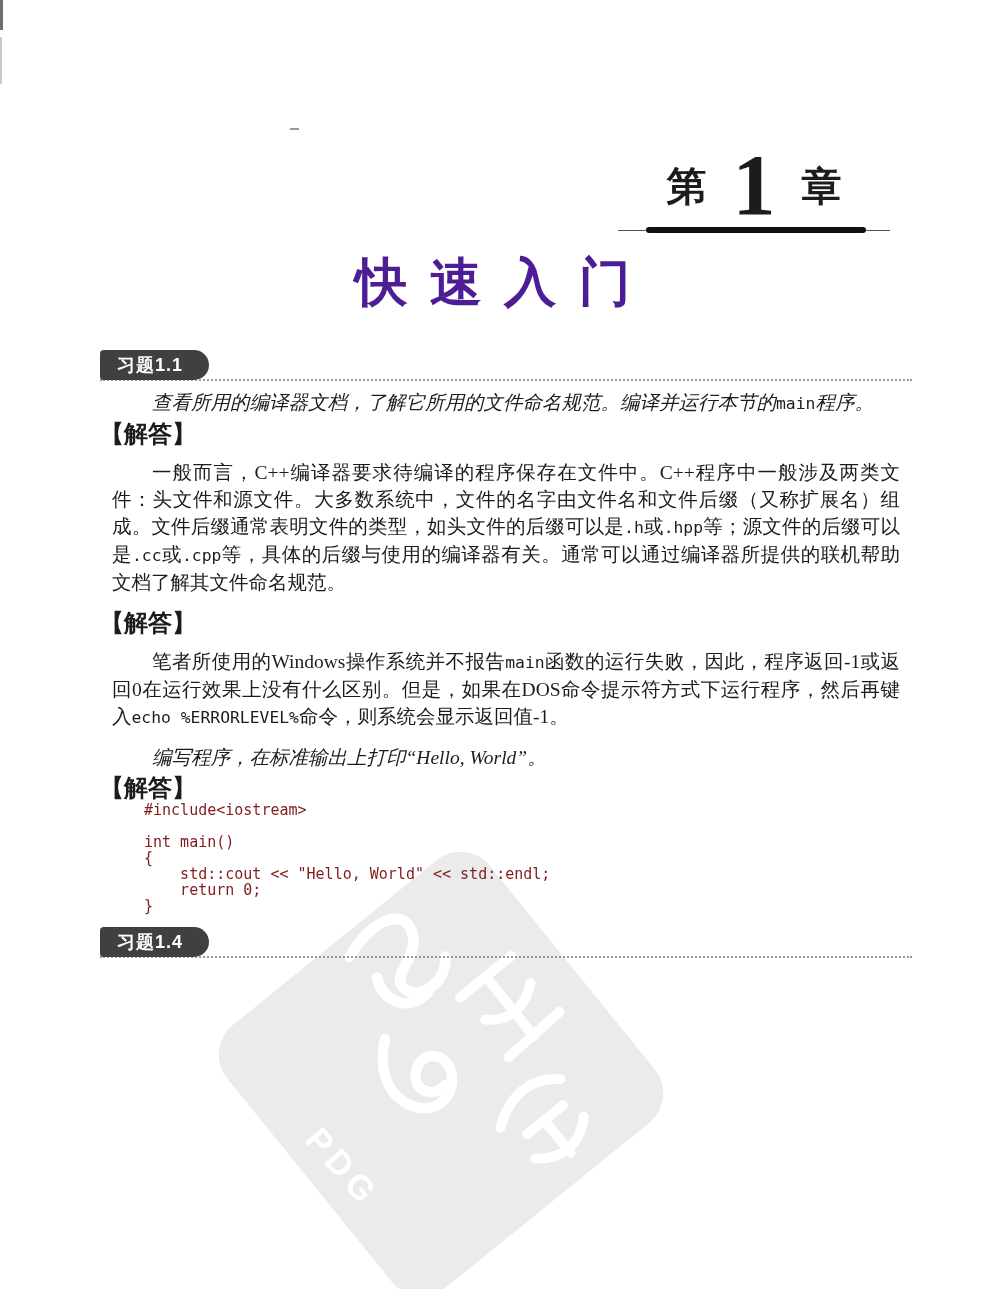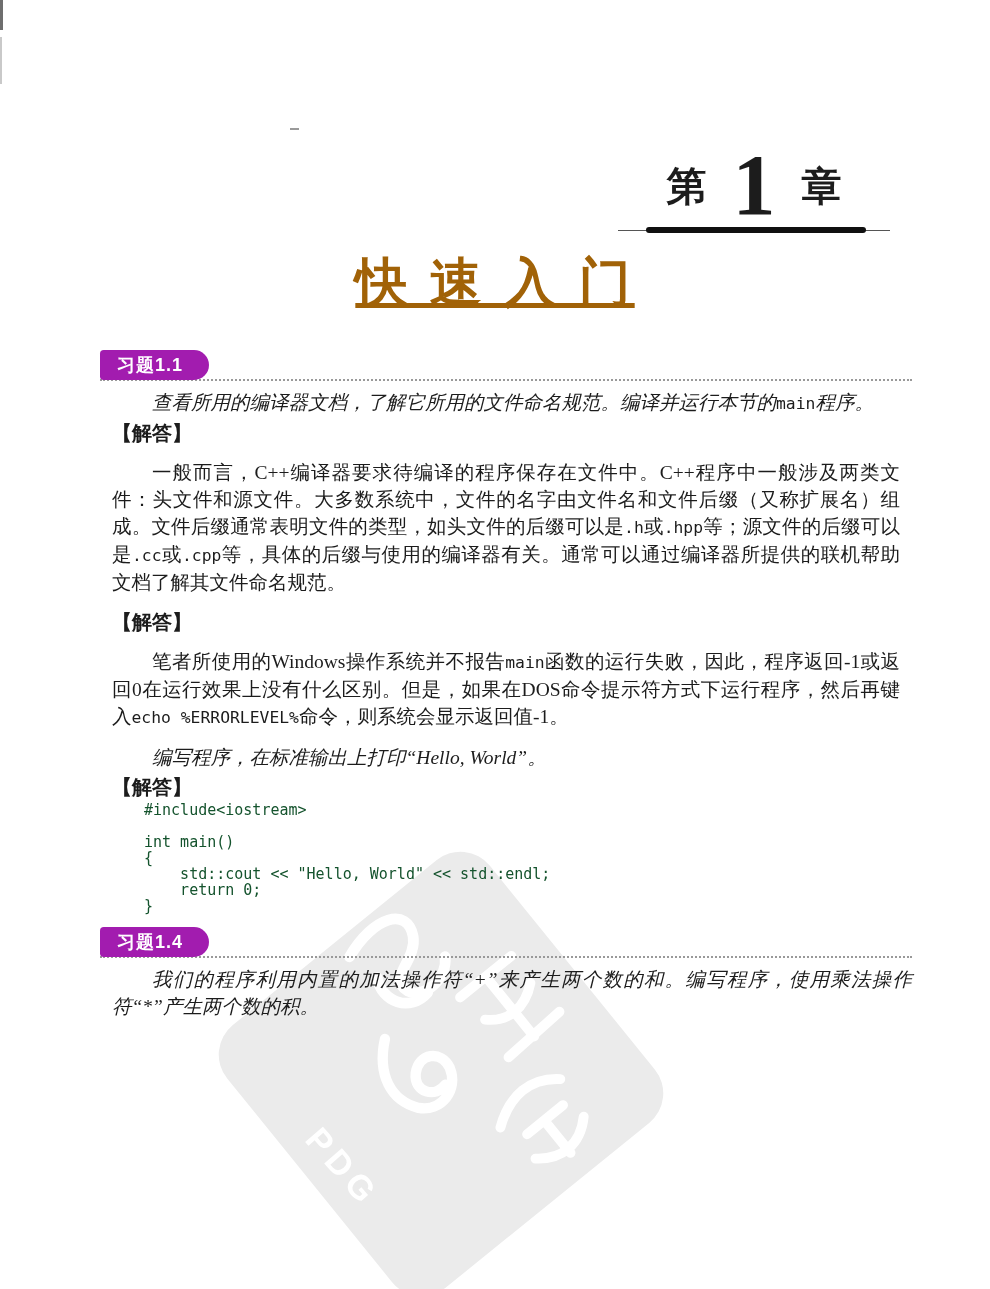--- a/index.html
+++ b/index.html
@@ -46,51 +46,51 @@
   }
   .chapter-rule::after {
     content:""; position:absolute; left:28px; right:24px; top:0; height:6px;
     background:#101010; border-radius:3px;
   }
 
   
   .page-title {
     position:absolute; top:248px; left:0; width:100%; margin:0; text-align:center;
     font-family:"Liberation Sans", sans-serif; font-weight:bold;
-    font-size:52px; letter-spacing:4px; color:#a16207; z-index:1;text-decoration:underline;
+    font-size:52px; letter-spacing:4px; color:#4c1d95; z-index:1;
   }
 
   
   .content {
     position:absolute; top:350px; left:100px; width:812px; z-index:1;
     font-size:19.5px; line-height:27px; text-align:justify;
   }
   .section { margin-bottom:13px; }
   .section-head { position:relative; height:30px; margin-bottom:9px; }
   .section-head::after {
     content:""; position:absolute; left:0; right:0; bottom:-1px;
     border-bottom:2px dotted #999;
   }
   .badge {
     position:absolute; left:0; top:0; z-index:1; height:30px; line-height:30px;
-    background:#a21caf; color:#ffffff; padding:0 26px 0 17px;
+    background:#404040; color:#ffffff; padding:0 26px 0 17px;
     border-radius:4px 16px 16px 4px;
     font-family:"Liberation Sans", sans-serif; font-weight:bold; font-size:18px;
     letter-spacing:1px;
   }
   p.q { margin:0 0 3px 12px; text-indent:2.05em; font-style:italic; }
   p.a { margin:12px; text-indent:2.05em; }
   .ans-label {
     font-family:"Liberation Sans", sans-serif; font-weight:bold;
-    font-size:20px; line-height:27px; margin:1px 0 1px 12px; font-style:normal;
+    font-size:24px; line-height:27px; margin:1px 0 1px 0; font-style:normal;
   }
   .mono { font-family:"DejaVu Sans Mono", monospace; font-size:0.84em; font-style:normal; }
   pre.code {
     font-family:"DejaVu Sans Mono", monospace; font-size:15px; line-height:16px;
-    margin:0 0 5px 44px; color:#14532d;
+    margin:0 0 5px 44px; color:#7f1d1d;
   }
 </style>
 </head>
 <body>
 
 <div class="page">
 
   <div class="edge-artifact-dark"></div>
   <div class="edge-artifact-light"></div>
   <div class="dash-artifact"></div>
@@ -168,17 +168,16 @@
     std::cout &lt;&lt; "Hello, World" &lt;&lt; std::endl;
     return 0;
 }</pre>
     </div>
   </section>
 
   <section class="section">
     <div class="section-head">
       <span class="badge">习题1.4</span>
     </div>
-    <p class="q">我们的程序利用内置的加法操作符“+”来产生两个数的和。编写程序，使用乘法操作符“*”产生两个数的积。</p>
 
   </section>
 </div>
 </div>
 
 </body></html>

